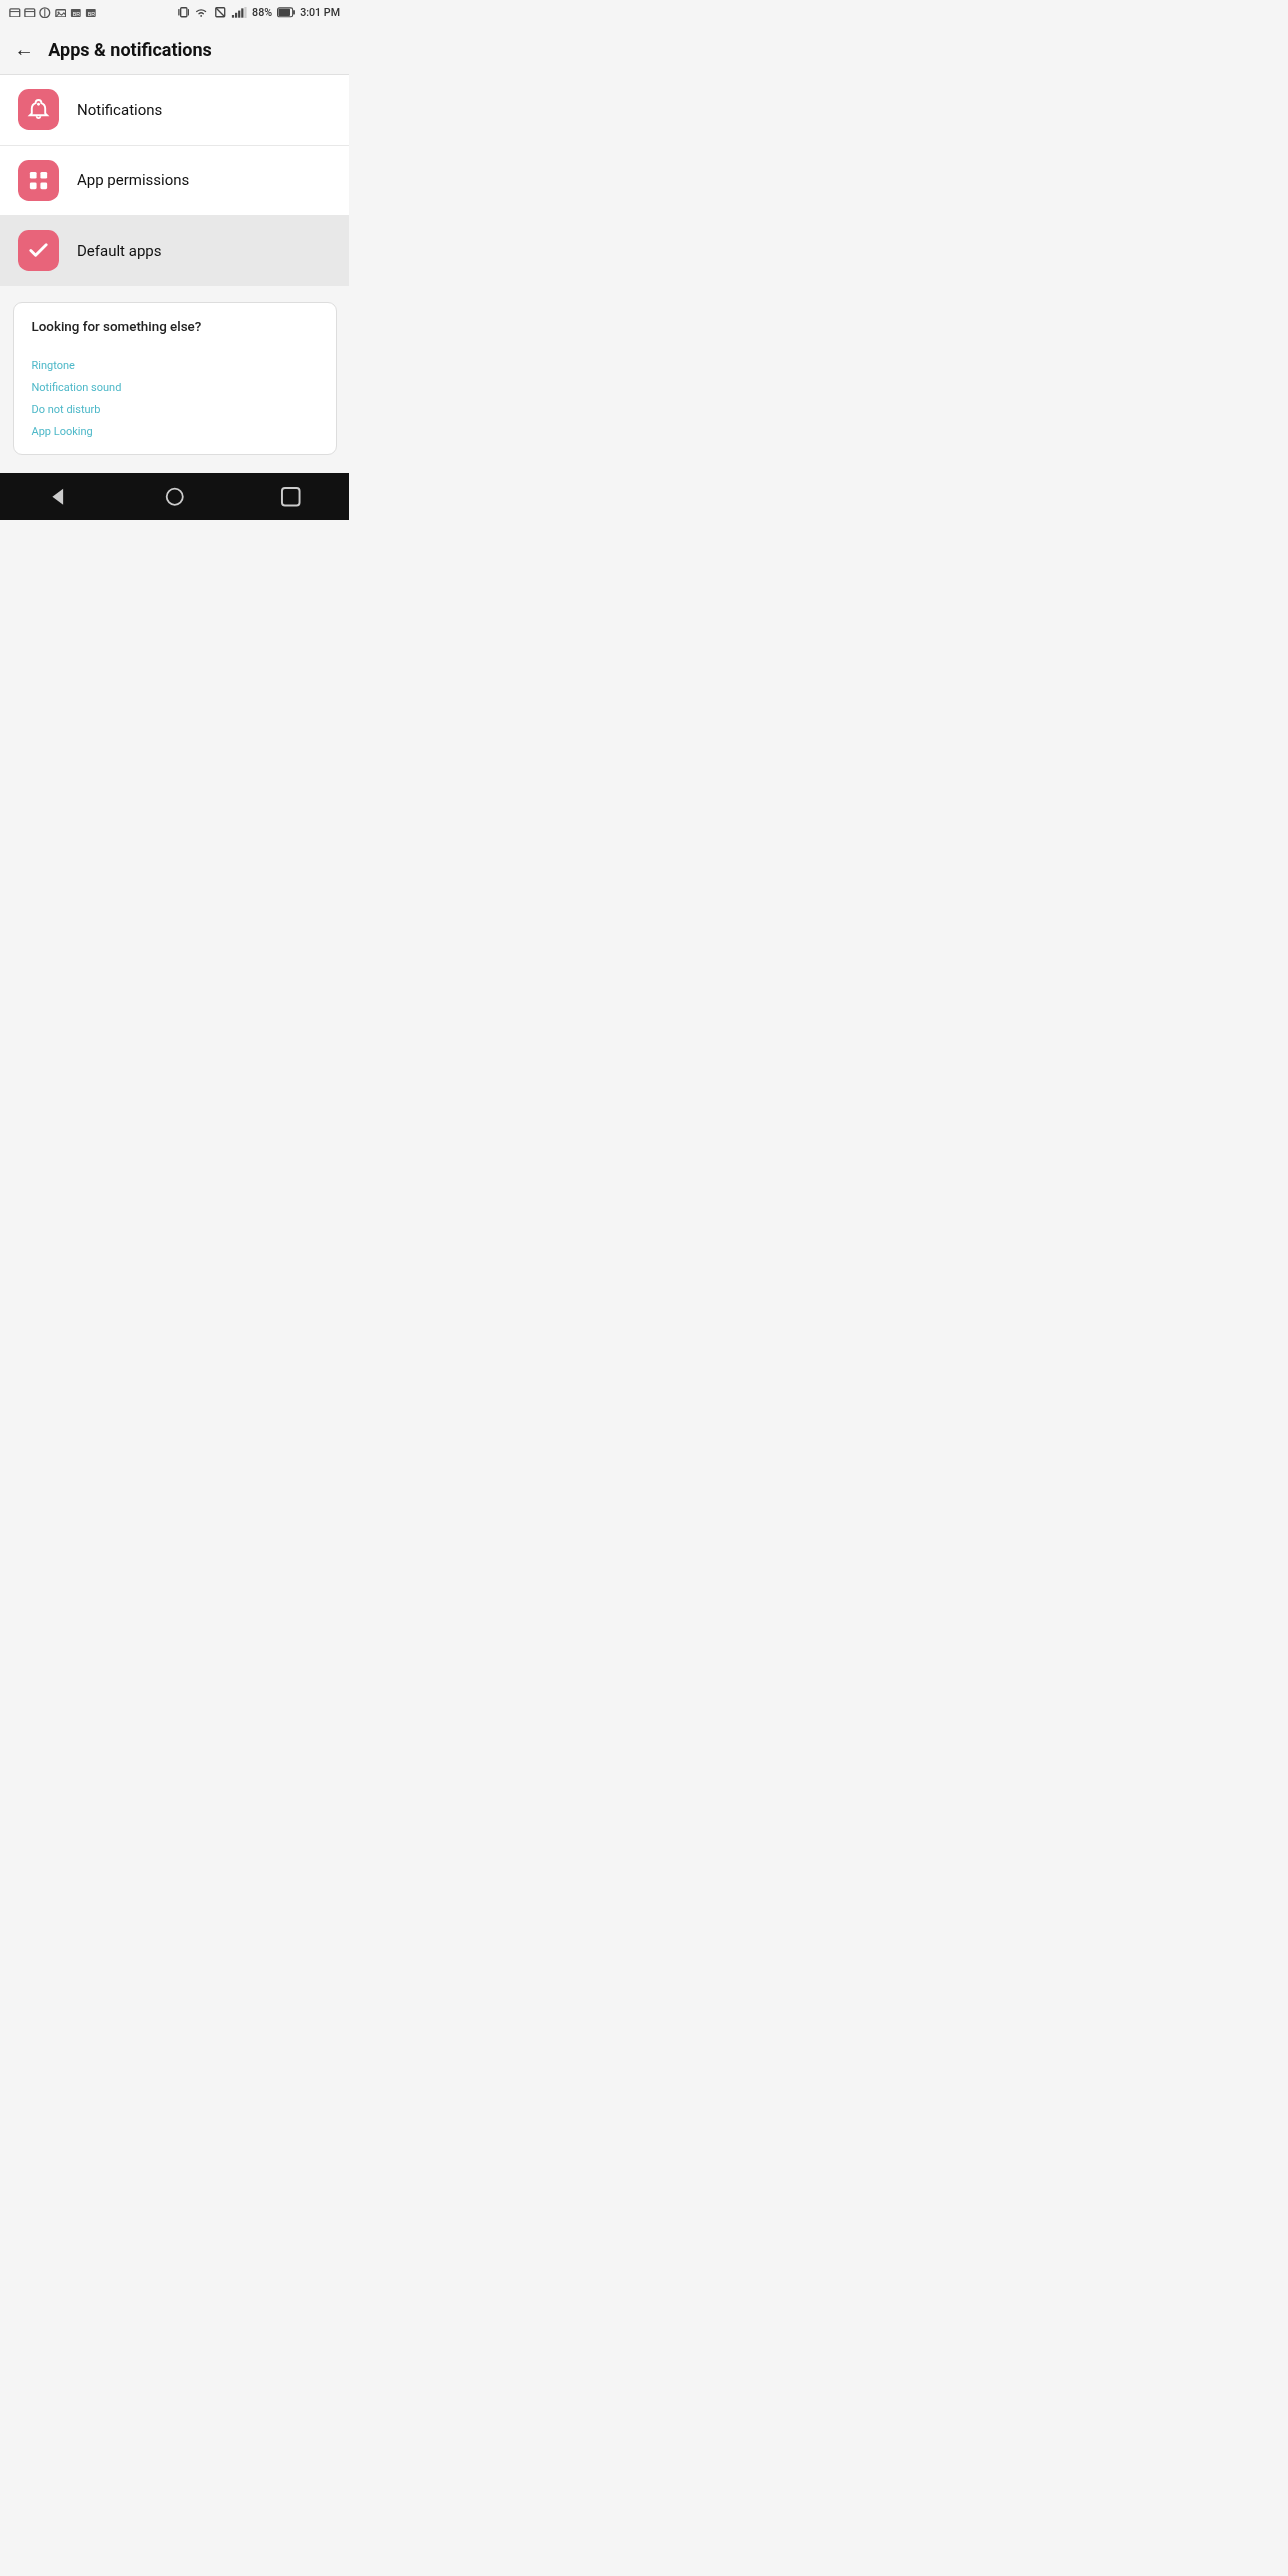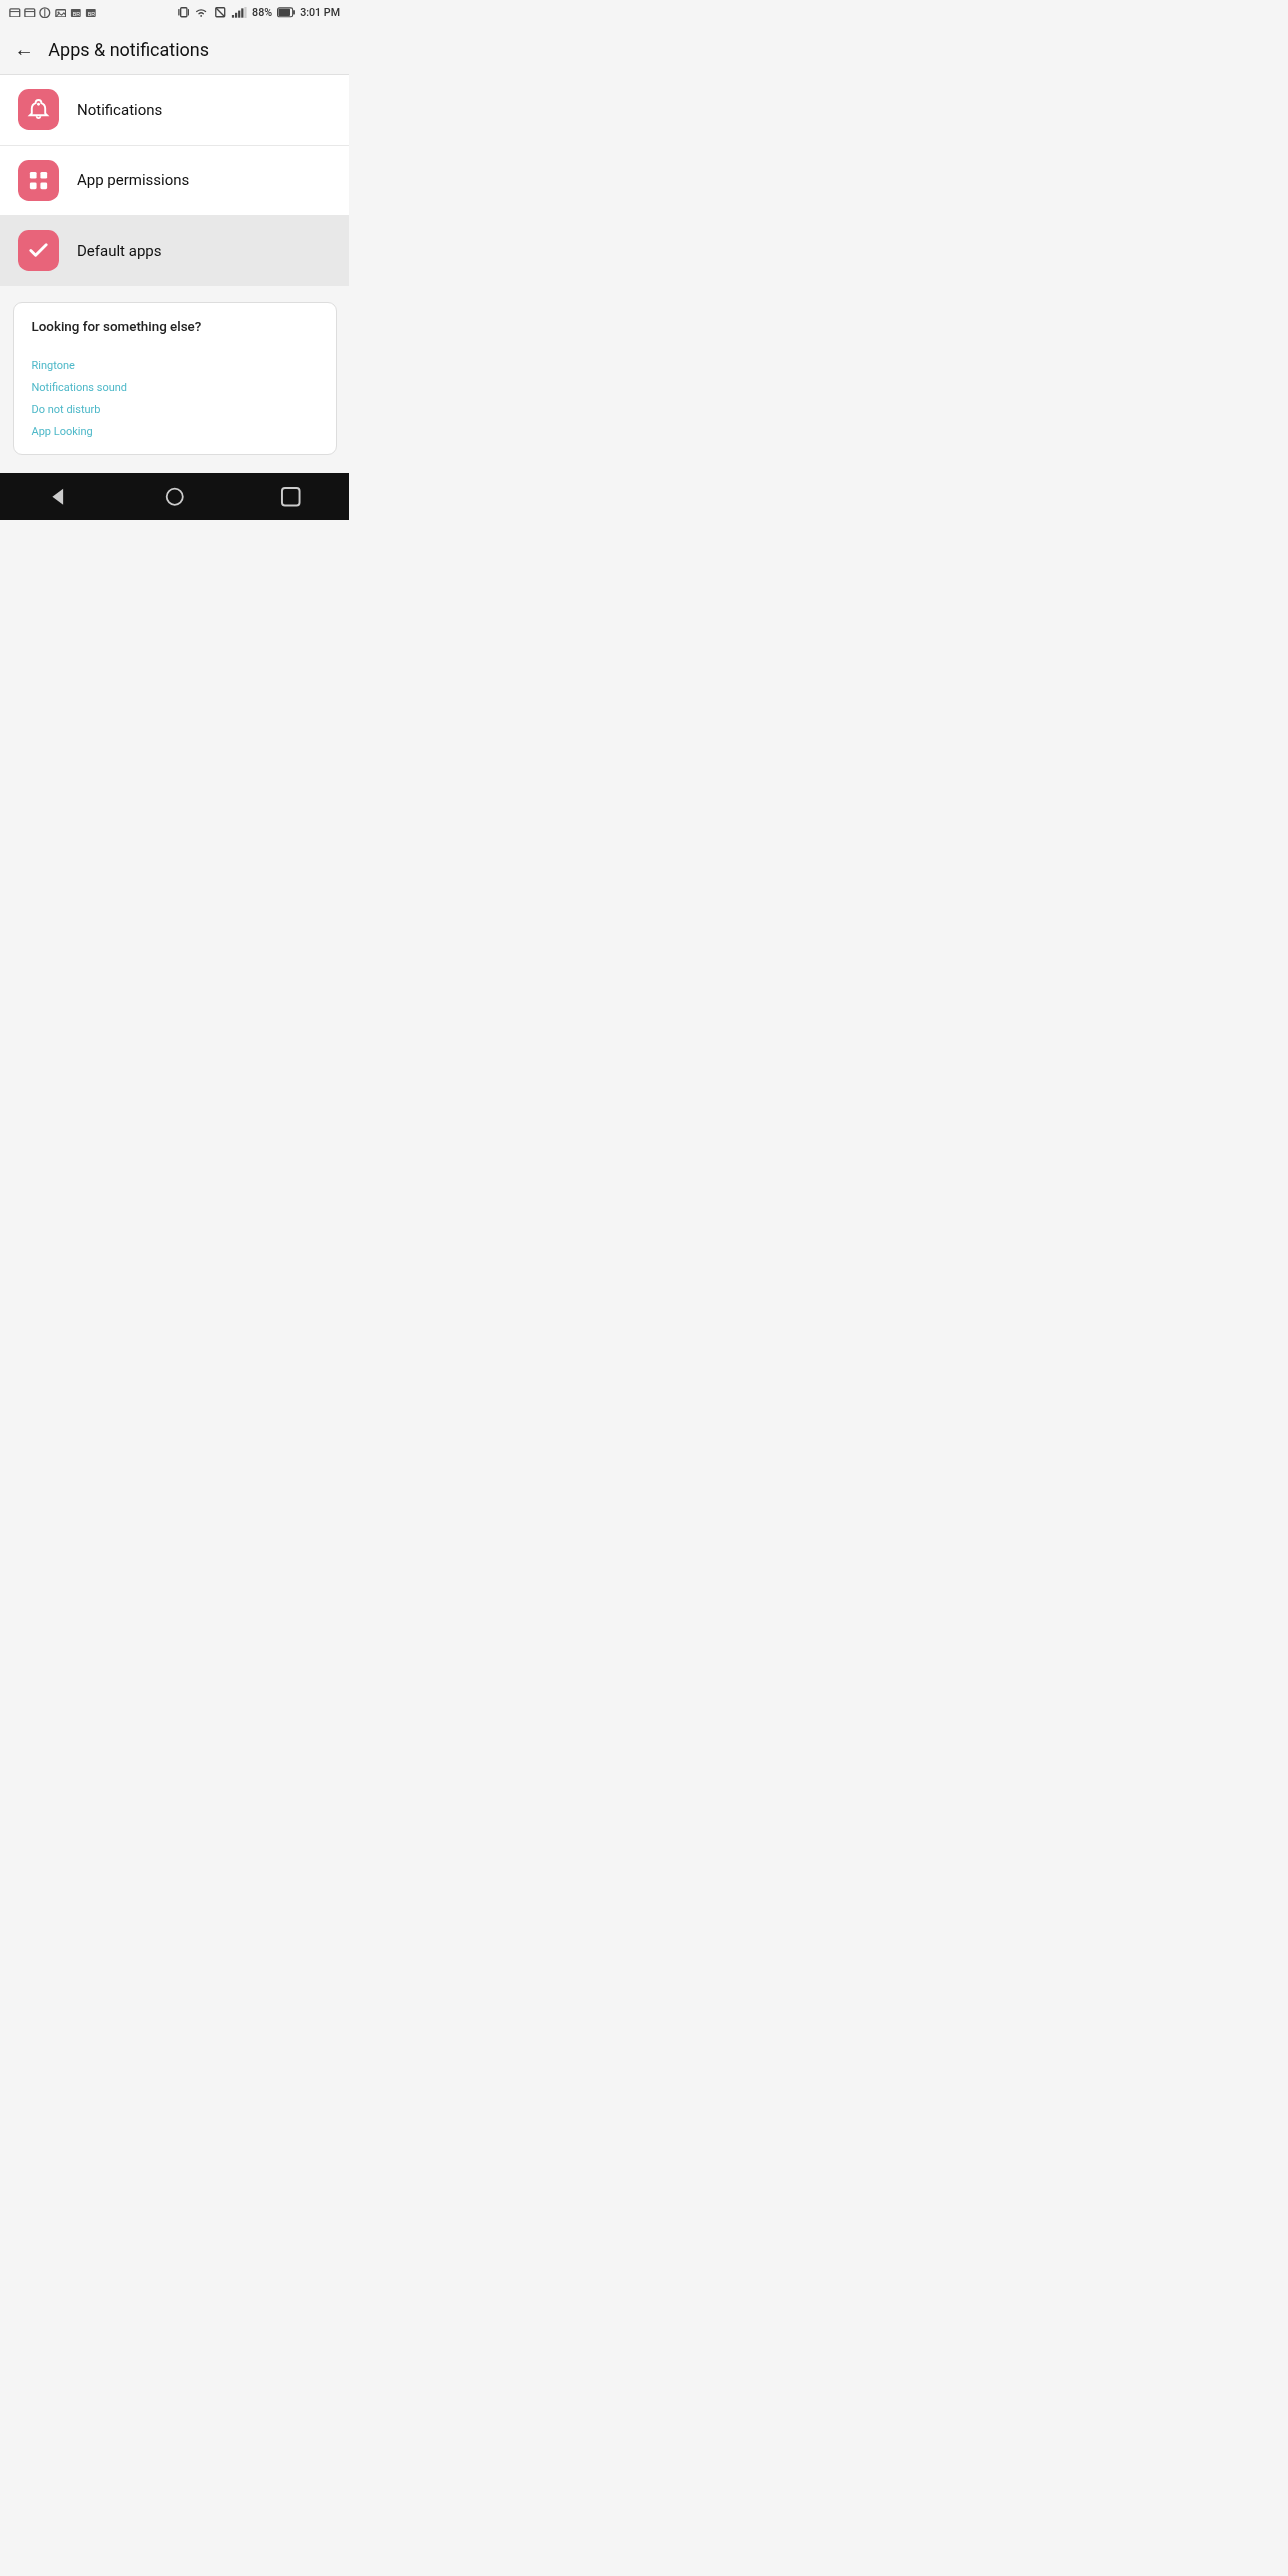--- a/index.html
+++ b/index.html
@@ -57,21 +57,21 @@
     .back-arrow {
       font-size: 19.7px;
       color: #222;
       margin-right: 14.3px;
       cursor: pointer;
       font-weight: 300;
     }
 
     .app-bar-title {
       font-size: 18px;
-      font-weight: 400;
+      font-weight: 700;
       color: #111;
     }
 
     
     .settings-list {
       background: #fff;
       margin-top: 0;
     }
 
     .settings-item {
@@ -302,21 +302,21 @@
       <span class="item-title">Default apps</span>
     </div>
   </div>
 
 
 </div>
 
 <div class="looking-card">
   <div class="card-title">Looking for something else?</div>
   <a class="card-link">Ringtone</a>
-  <a class="card-link">Notifications sound</a>
+  <a class="card-link">Notification sound</a>
   <a class="card-link">Do not disturb</a>
   <a class="card-link">App Looking</a>
 </div>
 
 <div class="nav-bar">
 
   <div class="nav-btn">
     <svg width="21.5" height="21.5" viewBox="0 0 24 24">
       <polygon points="18,3 6,12 18,21" fill="#ccc"></polygon>
     </svg>

